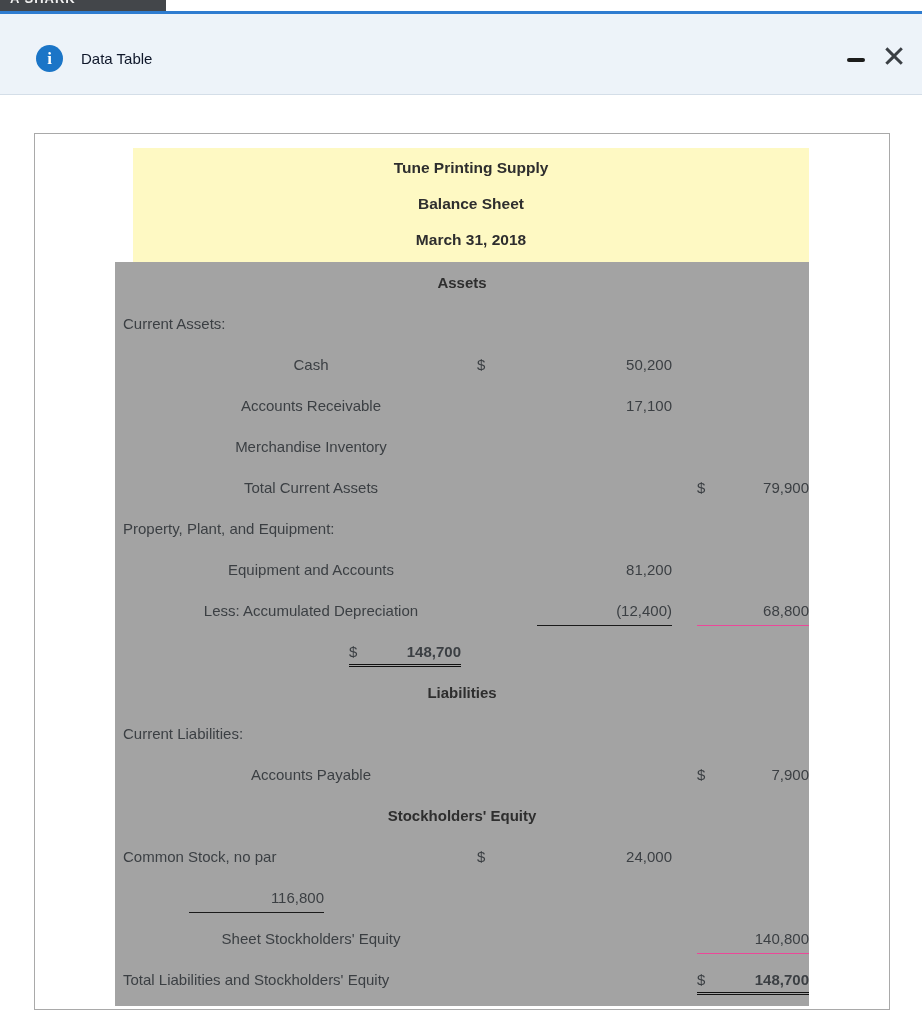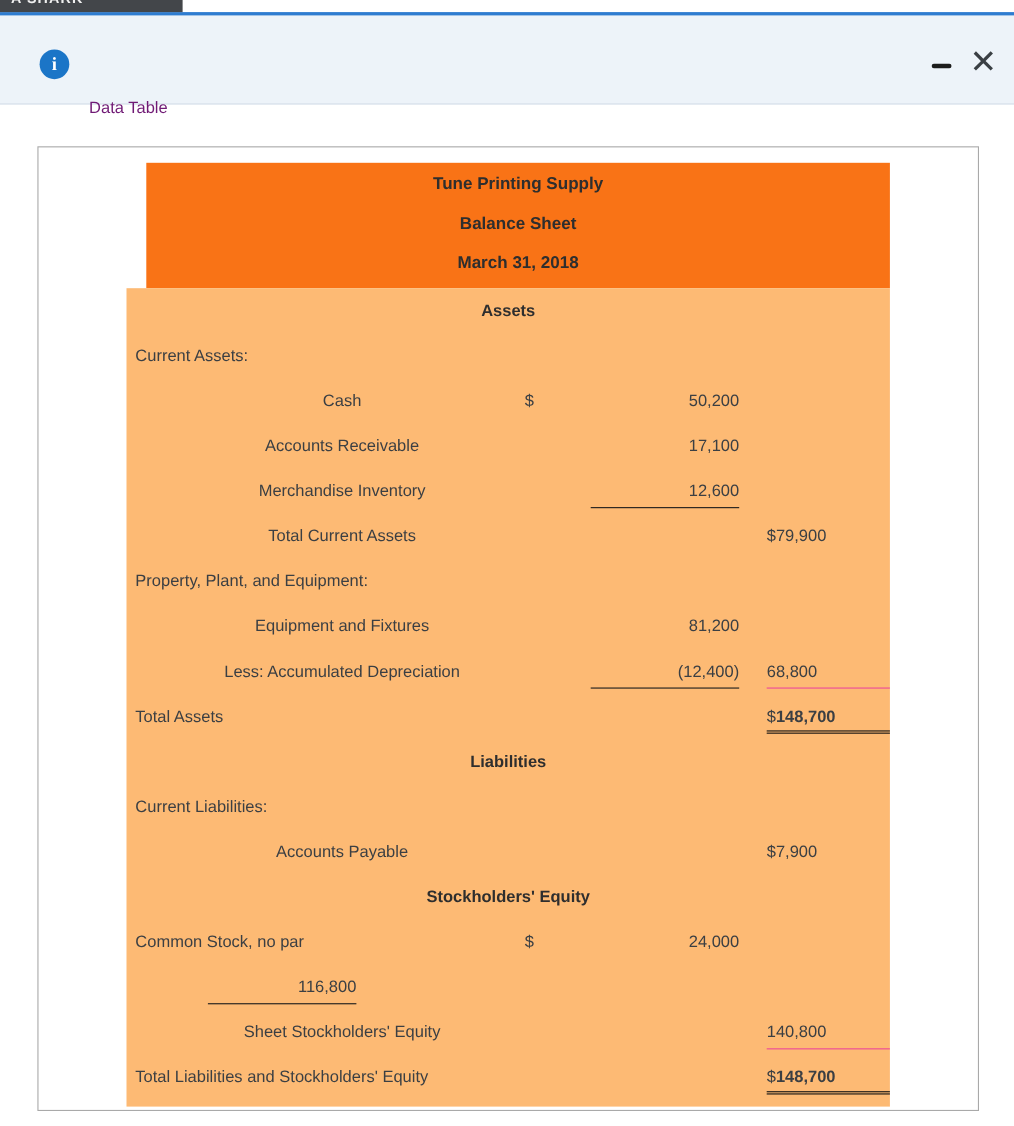--- a/index.html
+++ b/index.html
@@ -47,23 +47,22 @@
     color: #ffffff;
     font-family: "Liberation Serif", serif;
     font-weight: bold;
     font-size: 17px;
     text-align: center;
     line-height: 27px;
   }
   .dialog-title {
     position: absolute; left: 81px; top: 35px;
     font-size: 15px;
-    color: #701a75;
+    color: #0f172a;
     line-height: 20px;
-    margin-top: 40px;
   }
   .min-btn {
     position: absolute; right: 57px; top: 44px;
     width: 18px; height: 4px;
     background: #1c1c1c;
     border-radius: 2px;
     cursor: pointer;
   }
   .close-btn {
     position: absolute; right: 8px; top: 23px;
@@ -82,34 +81,34 @@
     width: 856px; height: 877px;
     background: #ffffff;
     border: 1px solid #a9a9a9;
   }
 
   .bs-table {
     width: 694px;
     margin: 14px auto 0 auto;
   }
   .bs-head {
-    background: #f97316;
+    background: #fef9c3;
     padding: 2px 0 4px 0;
     margin-left: 18px;
   }
   .hrow {
     height: 36px;
     line-height: 36px;
     text-align: center;
     font-weight: bold;
     font-size: 15.5px;
     color: #2e2e2e;
   }
   .bs-body {
-    background: #fdba74;
+    background: #a3a3a3;
     padding-bottom: 6px;
   }
   .trow {
     display: flex;
     align-items: center;
     height: 41px;
     padding-left: 8px;
     font-size: 15px;
     color: #3b3f43;
   }
@@ -125,21 +124,21 @@
   .sp1  { width: 36px; }
   .v1   {
     width: 135px; height: 30px; line-height: 30px;
     text-align: right;
   }
   .sp2  { width: 25px; }
   .col2 {
     width: 112px; height: 30px; line-height: 30px;
     display: flex; justify-content: space-between;
   }
-  .col2 .v2 { flex: 1; }
+  .col2 .v2 { text-align: right; flex: 1; }
   .v1.u   { border-bottom: 1px solid #1a1a1a; }
   .col2.u { border-bottom: 1px solid #ec4899; }
   .col2.uu { border-bottom: 3px double #111111; }
   .v2.b { font-weight: bold; }
 </style>
 </head>
 <body>
 
 <div class="bg-fragment">
   <span>A SHARK</span>
@@ -193,21 +192,20 @@
           <div class="sp2"></div>
           <div class="col2">
             <div class="d2"></div>
             <div class="v2"></div>
           </div>
         </div>
         <div class="trow">
           <div class="lbl ind">Merchandise Inventory</div>
           <div class="d1"></div>
           <div class="sp1"></div>
-          <div class="v1 u">12,600</div>
           <div class="sp2"></div>
           <div class="col2">
             <div class="d2"></div>
             <div class="v2"></div>
           </div>
         </div>
         <div class="trow">
           <div class="lbl ind">Total Current Assets</div>
           <div class="d1"></div>
           <div class="sp1"></div>
@@ -223,21 +221,21 @@
           <div class="d1"></div>
           <div class="sp1"></div>
           <div class="v1"></div>
           <div class="sp2"></div>
           <div class="col2">
             <div class="d2"></div>
             <div class="v2"></div>
           </div>
         </div>
         <div class="trow">
-          <div class="lbl ind">Equipment and Fixtures</div>
+          <div class="lbl ind">Equipment and Accounts</div>
           <div class="d1"></div>
           <div class="sp1"></div>
           <div class="v1">81,200</div>
           <div class="sp2"></div>
           <div class="col2">
             <div class="d2"></div>
             <div class="v2"></div>
           </div>
         </div>
         <div class="trow">
@@ -245,21 +243,20 @@
           <div class="d1"></div>
           <div class="sp1"></div>
           <div class="v1 u">(12,400)</div>
           <div class="sp2"></div>
           <div class="col2 u">
             <div class="d2"></div>
             <div class="v2">68,800</div>
           </div>
         </div>
         <div class="trow">
-          <div class="lbl">Total Assets</div>
           <div class="d1"></div>
           <div class="sp1"></div>
           <div class="v1"></div>
           <div class="sp2"></div>
           <div class="col2 uu">
             <div class="d2">$</div>
             <div class="v2 b">148,700</div>
           </div>
         </div>
         <div class="trow center">

